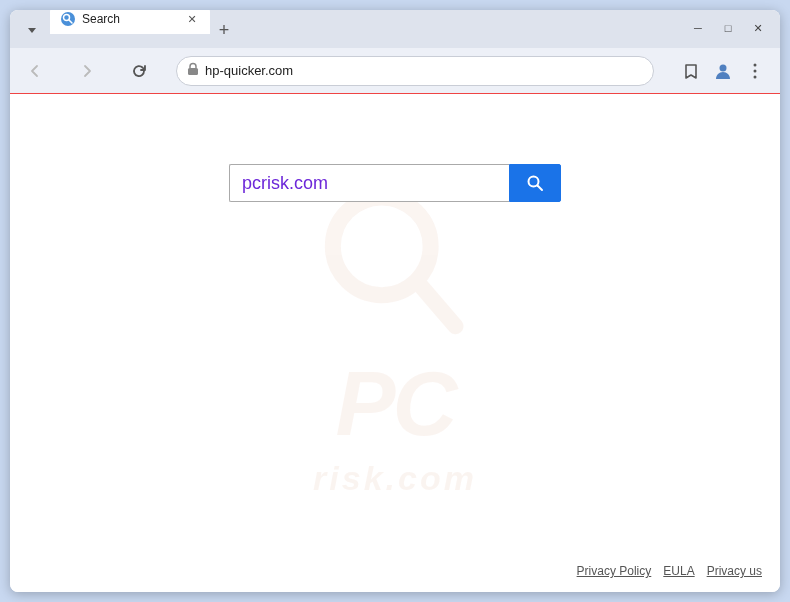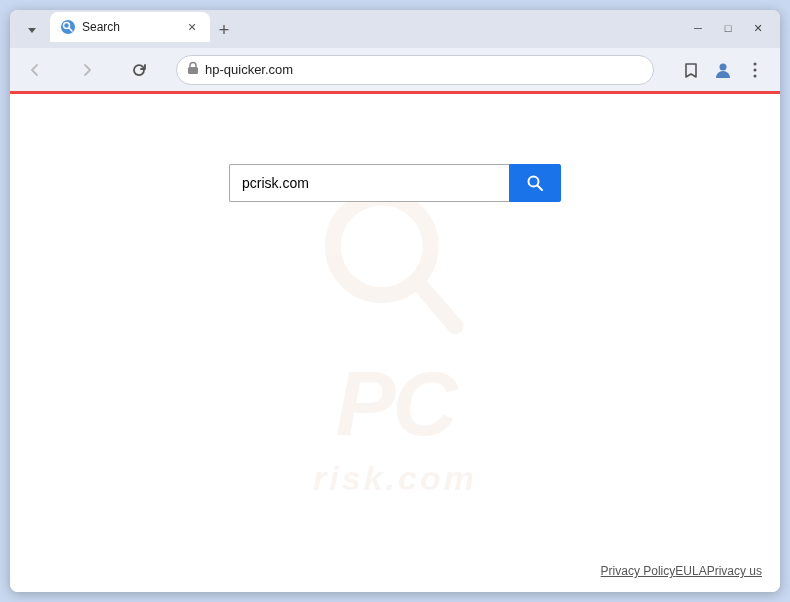--- a/index.html
+++ b/index.html
@@ -62,21 +62,21 @@
       background: #fff;
       border-radius: 8px 8px 0 0;
       height: 30px;
       display: flex;
       align-items: center;
       padding: 0 10px;
       min-width: 160px;
       max-width: 220px;
       gap: 6px;
       position: relative;
-      bottom: 6px;
+      bottom: 14px;
     }
 
     .tab-favicon {
       width: 16px;
       height: 16px;
       flex-shrink: 0;
     }
 
     .tab-title {
       font-size: 12px;
@@ -139,21 +139,21 @@
 
     
     .nav-bar {
       background: #edf0f7;
       height: 46px;
       display: flex;
       align-items: center;
       padding: 0 10px;
       gap: 22px;
       flex-shrink: 0;
-      border-bottom: 3px solid #ef4444;
+      border-bottom: 1px solid #ef4444;
     }
 
     .nav-icon-btn {
       width: 30px;
       height: 30px;
       border-radius: 50%;
       border: none;
       background: transparent;
       cursor: pointer;
       display: flex;
@@ -229,22 +229,22 @@
       gap: 0;
       z-index: 1;
     }
 
     .search-input {
       width: 280px;
       height: 38px;
       border: 1px solid #aaa;
       border-right: none;
       padding: 12px 12px;
-      font-size: 14px;
-      color: #000000;
+      font-size: 18px;
+      color: #6d28d9;
       outline: none;
       border-radius: 2px 0 0 2px;
     }
 
     .search-btn {
       width: 52px;
       height: 38px;
       background: #1a73e8;
       border: 1px solid #1a73e8;
       border-radius: 0 2px 2px 0;
@@ -254,20 +254,21 @@
       justify-content: center;
       color: #fff;
     }
 
     
     .page-footer {
       position: absolute;
       bottom: 14px;
       right: 18px;
       display: flex;
+      gap: 12px;
       z-index: 1;
     }
 
     .footer-link {
       font-size: 12px;
       color: #555;
       text-decoration: underline;
       cursor: pointer;
     }
 

